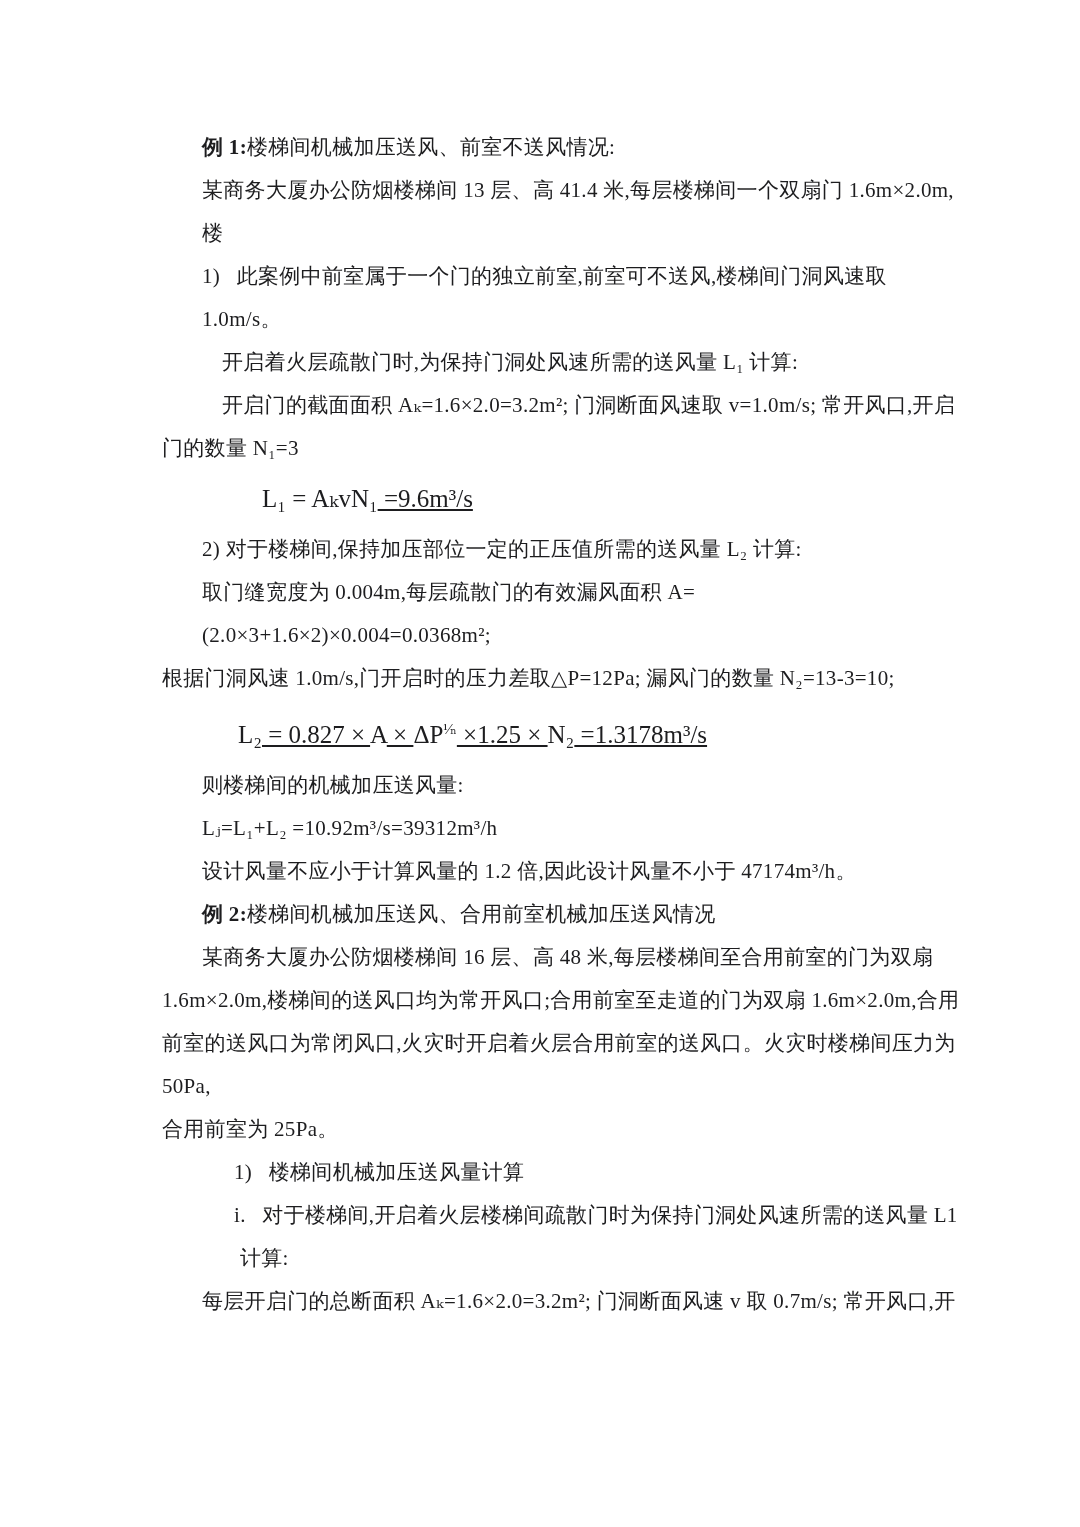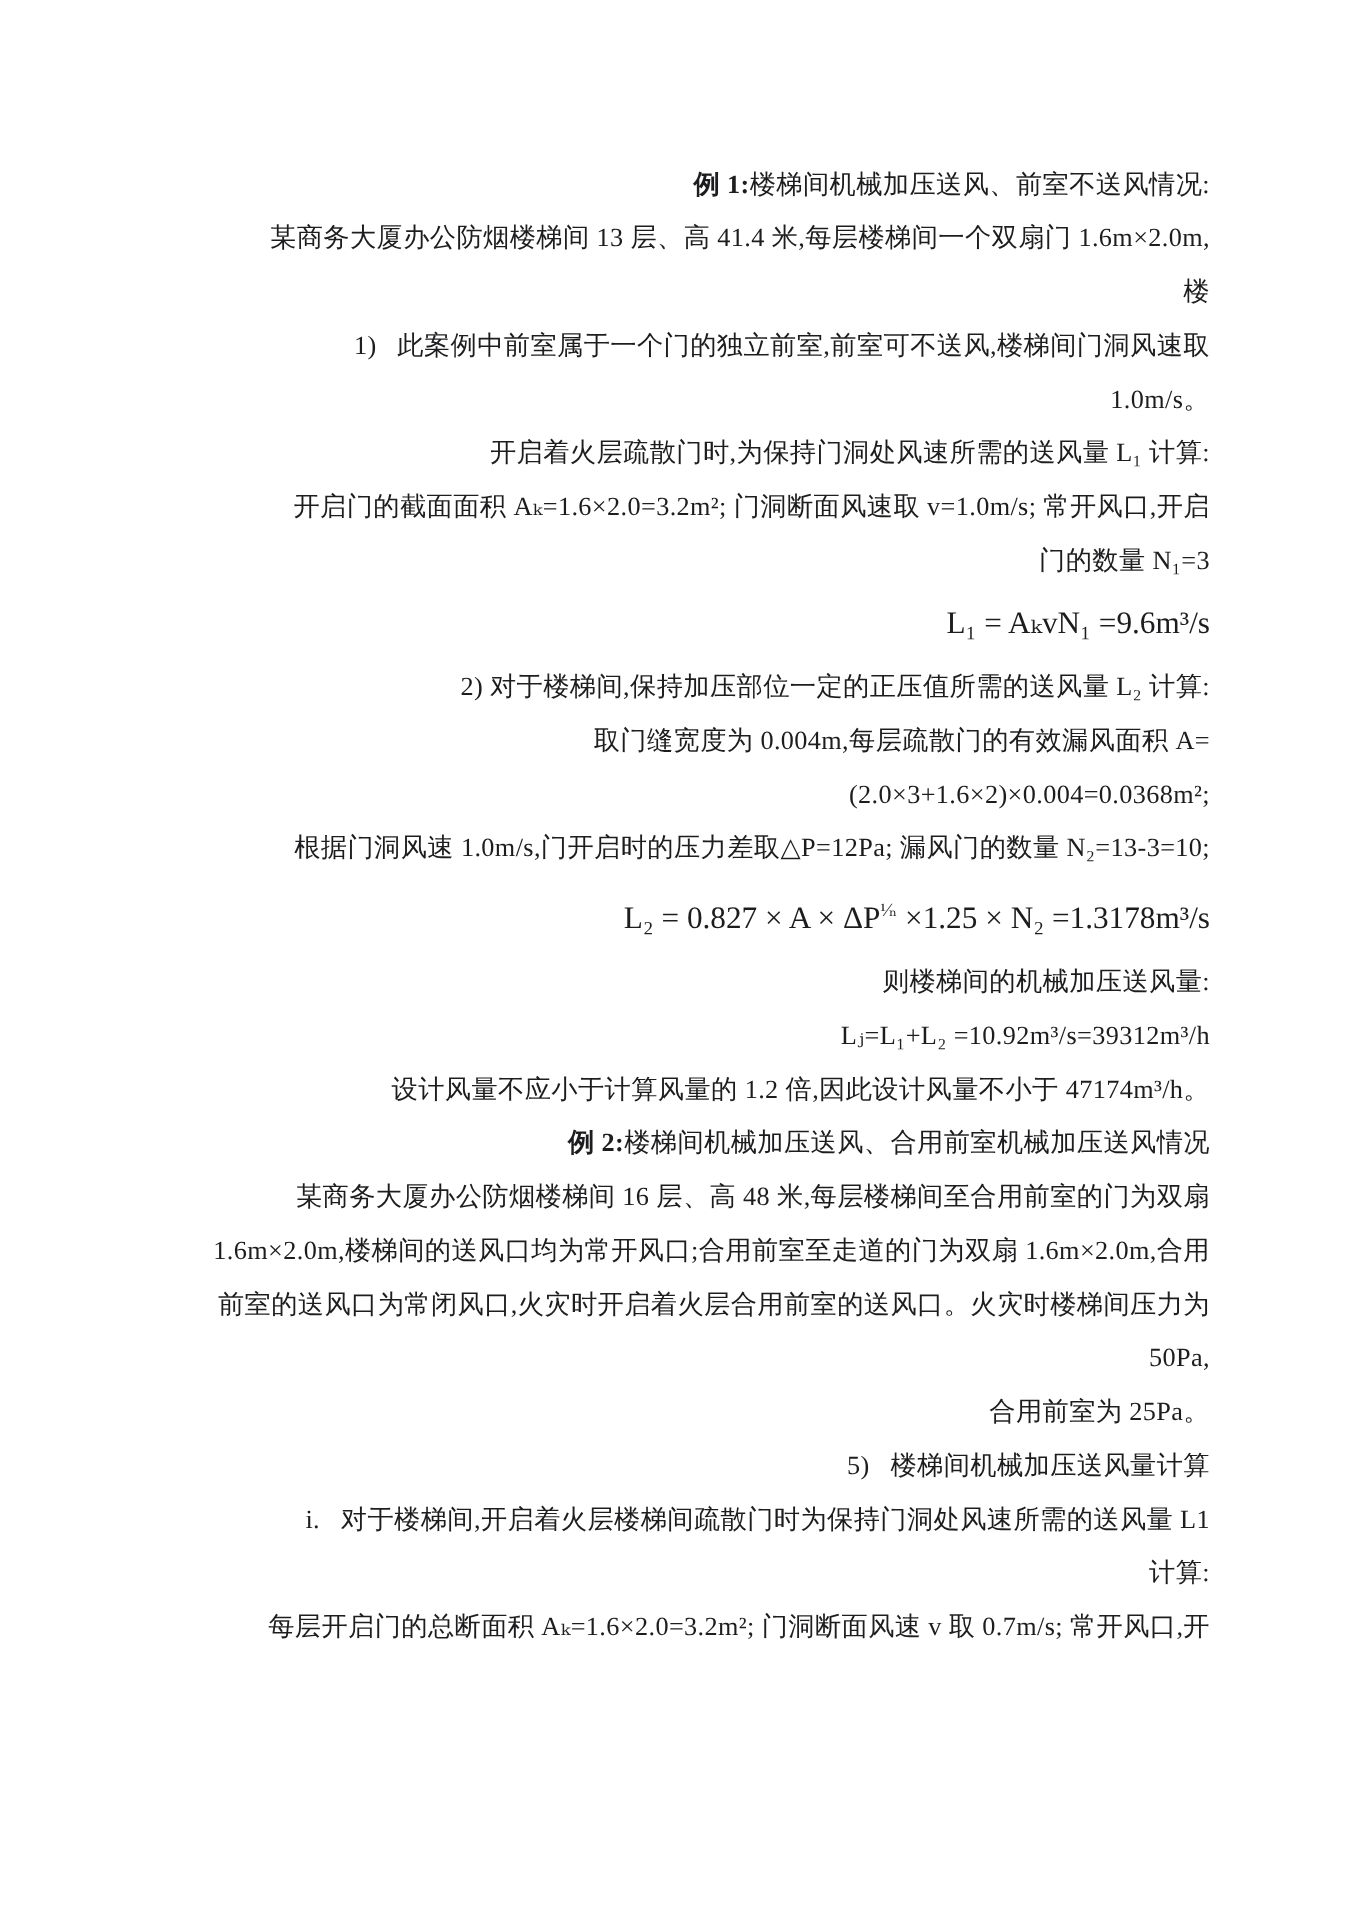--- a/index.html
+++ b/index.html
@@ -13,42 +13,41 @@
     overflow: hidden;
     font-family: "Liberation Serif", "DejaVu Serif", serif;
     color: #1d1d1f;
   }
   .page {
     width: 1080px;
     height: 1527px;
     background: #ffffff;
     box-sizing: border-box;
     padding: 126px 112px 0 162px;
-    text-align: right;
   }
   .line {
     font-size: 21px;
     line-height: 43px;
     white-space: pre-wrap;
     letter-spacing: 0.3px;
   }
   .in1 { padding-left: 40px; }   
   .in2 { padding-left: 60px; }   
   .in3 { padding-left: 72px; }   
   .in4 { padding-left: 78px; }   
   .bold { font-weight: bold; }
   .fline {
     line-height: 58px;
     font-size: 25px;
     white-space: pre-wrap;
   }
   .f-ind1 { padding-left: 100px; }
   .f-ind2 { padding-left: 76px; }
   .it { }
-  .up { font-style: normal; }
+  .up { font-style: normal; text-decoration: underline; }
   sup.frac {
     font-size: 15px;
     vertical-align: super;
     letter-spacing: 0;
   }
 </style>
 </head>
 <body>
 
 <div class="page">
@@ -74,19 +73,19 @@
   <div class="line in1">Lⱼ=L₁+L₂ =10.92m³/s=39312m³/h</div>
   <div class="line in1">设计风量不应小于计算风量的 1.2 倍,因此设计风量不小于 47174m³/h。</div>
 
   <div class="line in1"><span class="bold">例 2:</span><span>楼梯间机械加压送风、合用前室机械加压送风情况</span></div>
 
   <div class="line in1">某商务大厦办公防烟楼梯间 16 层、高 48 米,每层楼梯间至合用前室的门为双扇</div>
   <div class="line">1.6m×2.0m,楼梯间的送风口均为常开风口;合用前室至走道的门为双扇 1.6m×2.0m,合用</div>
   <div class="line">前室的送风口为常闭风口,火灾时开启着火层合用前室的送风口。火灾时楼梯间压力为 50Pa,</div>
   <div class="line">合用前室为 25Pa。</div>
 
-  <div class="line in3">5)   楼梯间机械加压送风量计算</div>
+  <div class="line in3">1)   楼梯间机械加压送风量计算</div>
   <div class="line in3">i.   对于楼梯间,开启着火层楼梯间疏散门时为保持门洞处风速所需的送风量 L1</div>
   <div class="line in4">计算:</div>
 
   <div class="line in1">每层开启门的总断面积 Aₖ=1.6×2.0=3.2m²; 门洞断面风速 v 取 0.7m/s; 常开风口,开</div>
 
 </div>
 
 </body></html>

